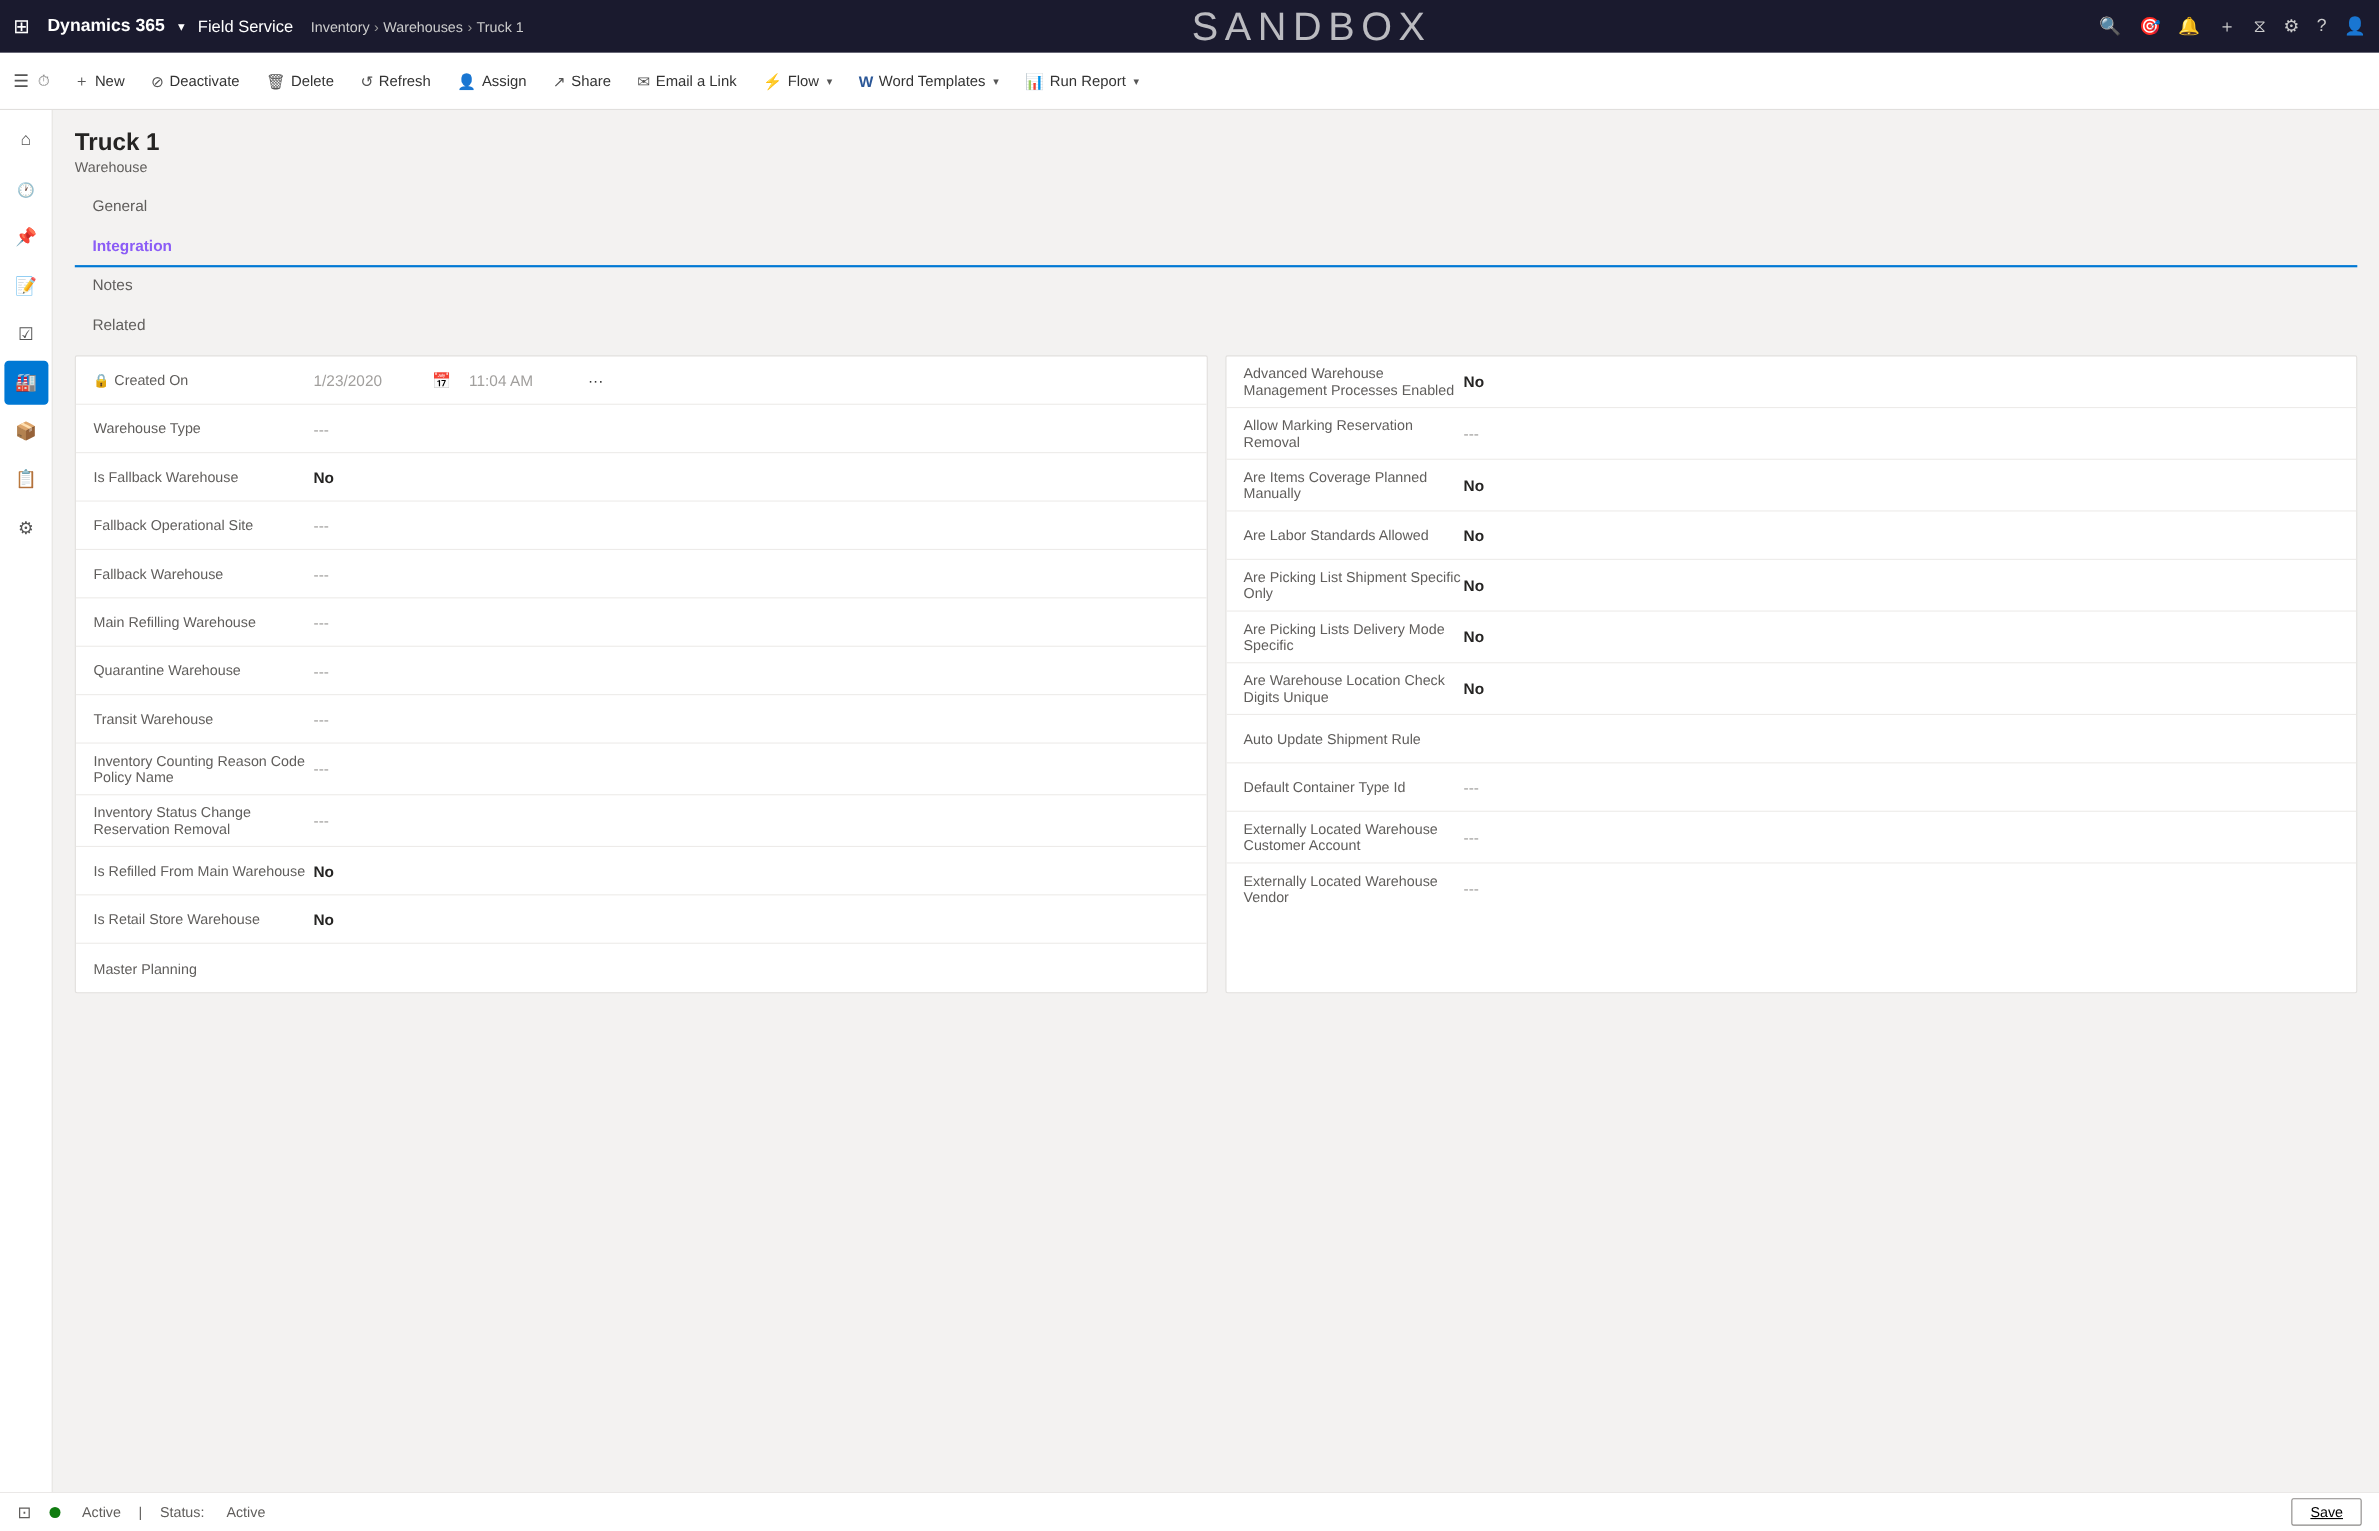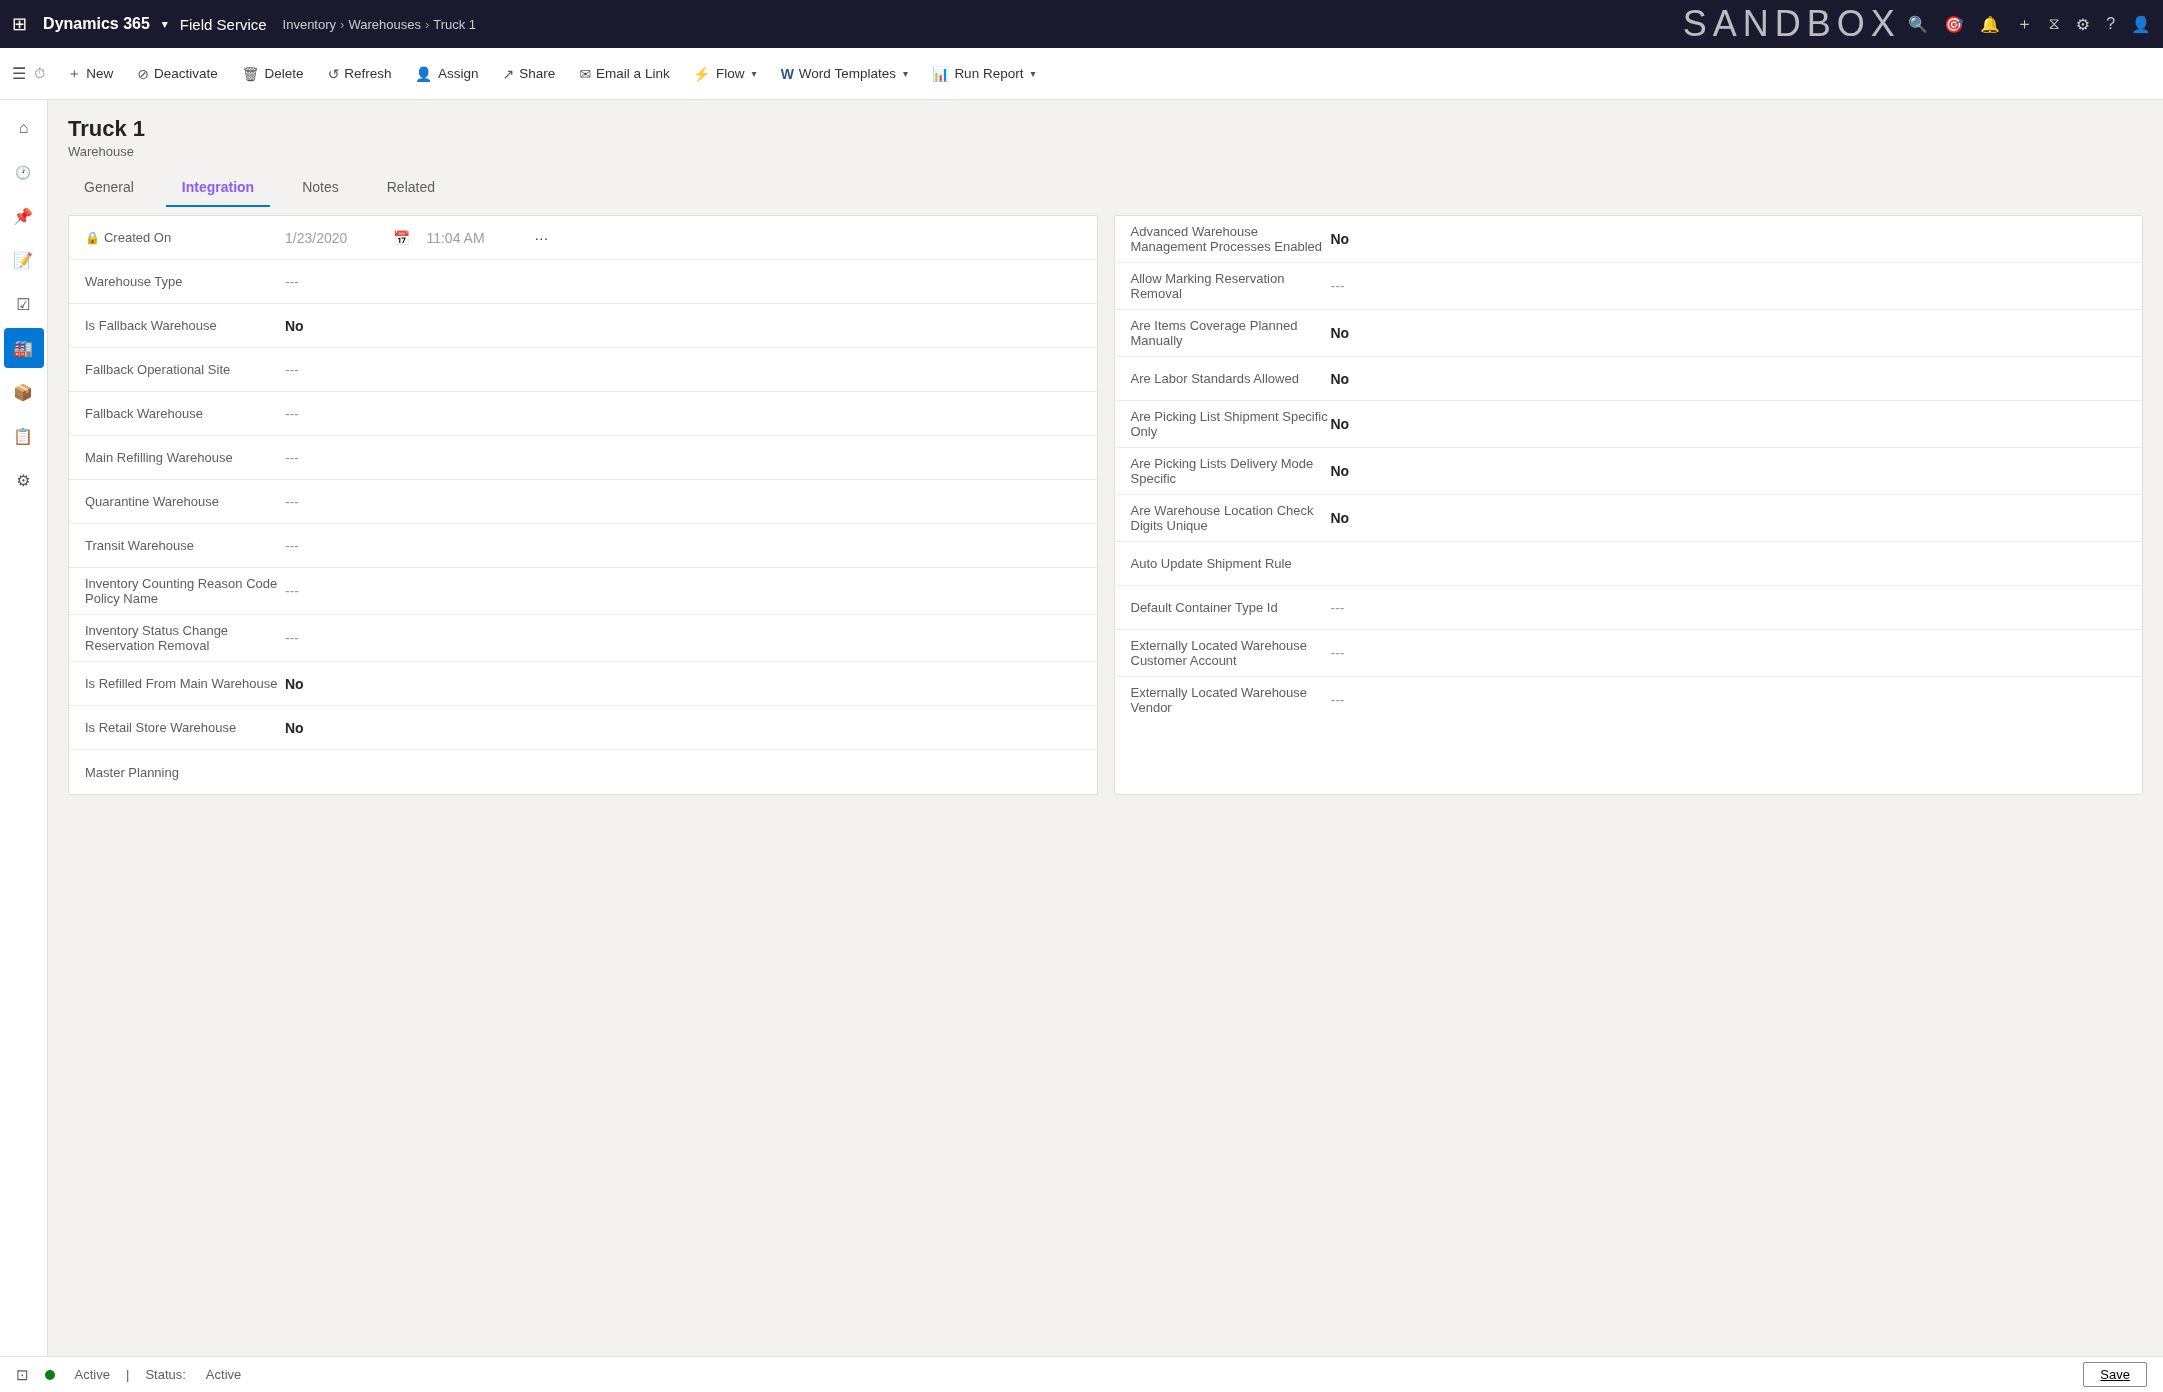--- a/index.html
+++ b/index.html
@@ -14,21 +14,21 @@
       align-items: center;
       padding: 0 12px;
       gap: 8px;
     }
     .top-nav-grid { font-size: 18px; margin-right: 8px; cursor: pointer; }
     .top-nav-brand { font-size: 16px; font-weight: 600; }
     .top-nav-chevron { font-size: 12px; margin: 0 4px; }
     .top-nav-app { font-size: 15px; margin-right: 8px; }
     .top-nav-breadcrumb { display: flex; align-items: center; font-size: 13px; color: #ccc; gap: 4px; }
     .top-nav-breadcrumb span.sep { color: #999; }
-    .top-nav-sandbox { flex: 1; text-align: right; font-size: 36px; font-weight: 300; letter-spacing: 6px; color: #fff; opacity: 0.7; }
+    .top-nav-sandbox { flex: 1; text-align: center; font-size: 36px; font-weight: 300; letter-spacing: 6px; color: #fff; opacity: 0.7; }
     .top-nav-icons { display: flex; gap: 16px; align-items: center; }
     .top-nav-icon { color: #ccc; cursor: pointer; font-size: 16px; }
 
     
     .command-bar {
       background: #fff;
       border-bottom: 1px solid #e1dfdd;
       height: 52px;
       display: flex;
       align-items: center;
@@ -83,21 +83,21 @@
       padding: 16px 20px;
       background: #f3f2f1;
     }
 
     
     .record-header { margin-bottom: 12px; }
     .record-title { font-size: 22px; font-weight: 600; color: #252423; }
     .record-subtitle { font-size: 13px; color: #605e5c; margin-top: 2px; }
 
     
-    .tabs { display: flex; gap: 16px; margin-bottom: 0; border-bottom: none; }
+    .tabs { display: flex; gap: 0; margin-bottom: 0; border-bottom: none; flex-direction: column; }
     .tab {
       padding: 8px 16px 10px;
       cursor: pointer;
       font-size: 14px;
       color: #605e5c;
       border-bottom: 2px solid transparent;
     }
     .tab.active { color: #8b5cf6; border-bottom: 2px solid #0078d4; font-weight: 700; }
 
     

